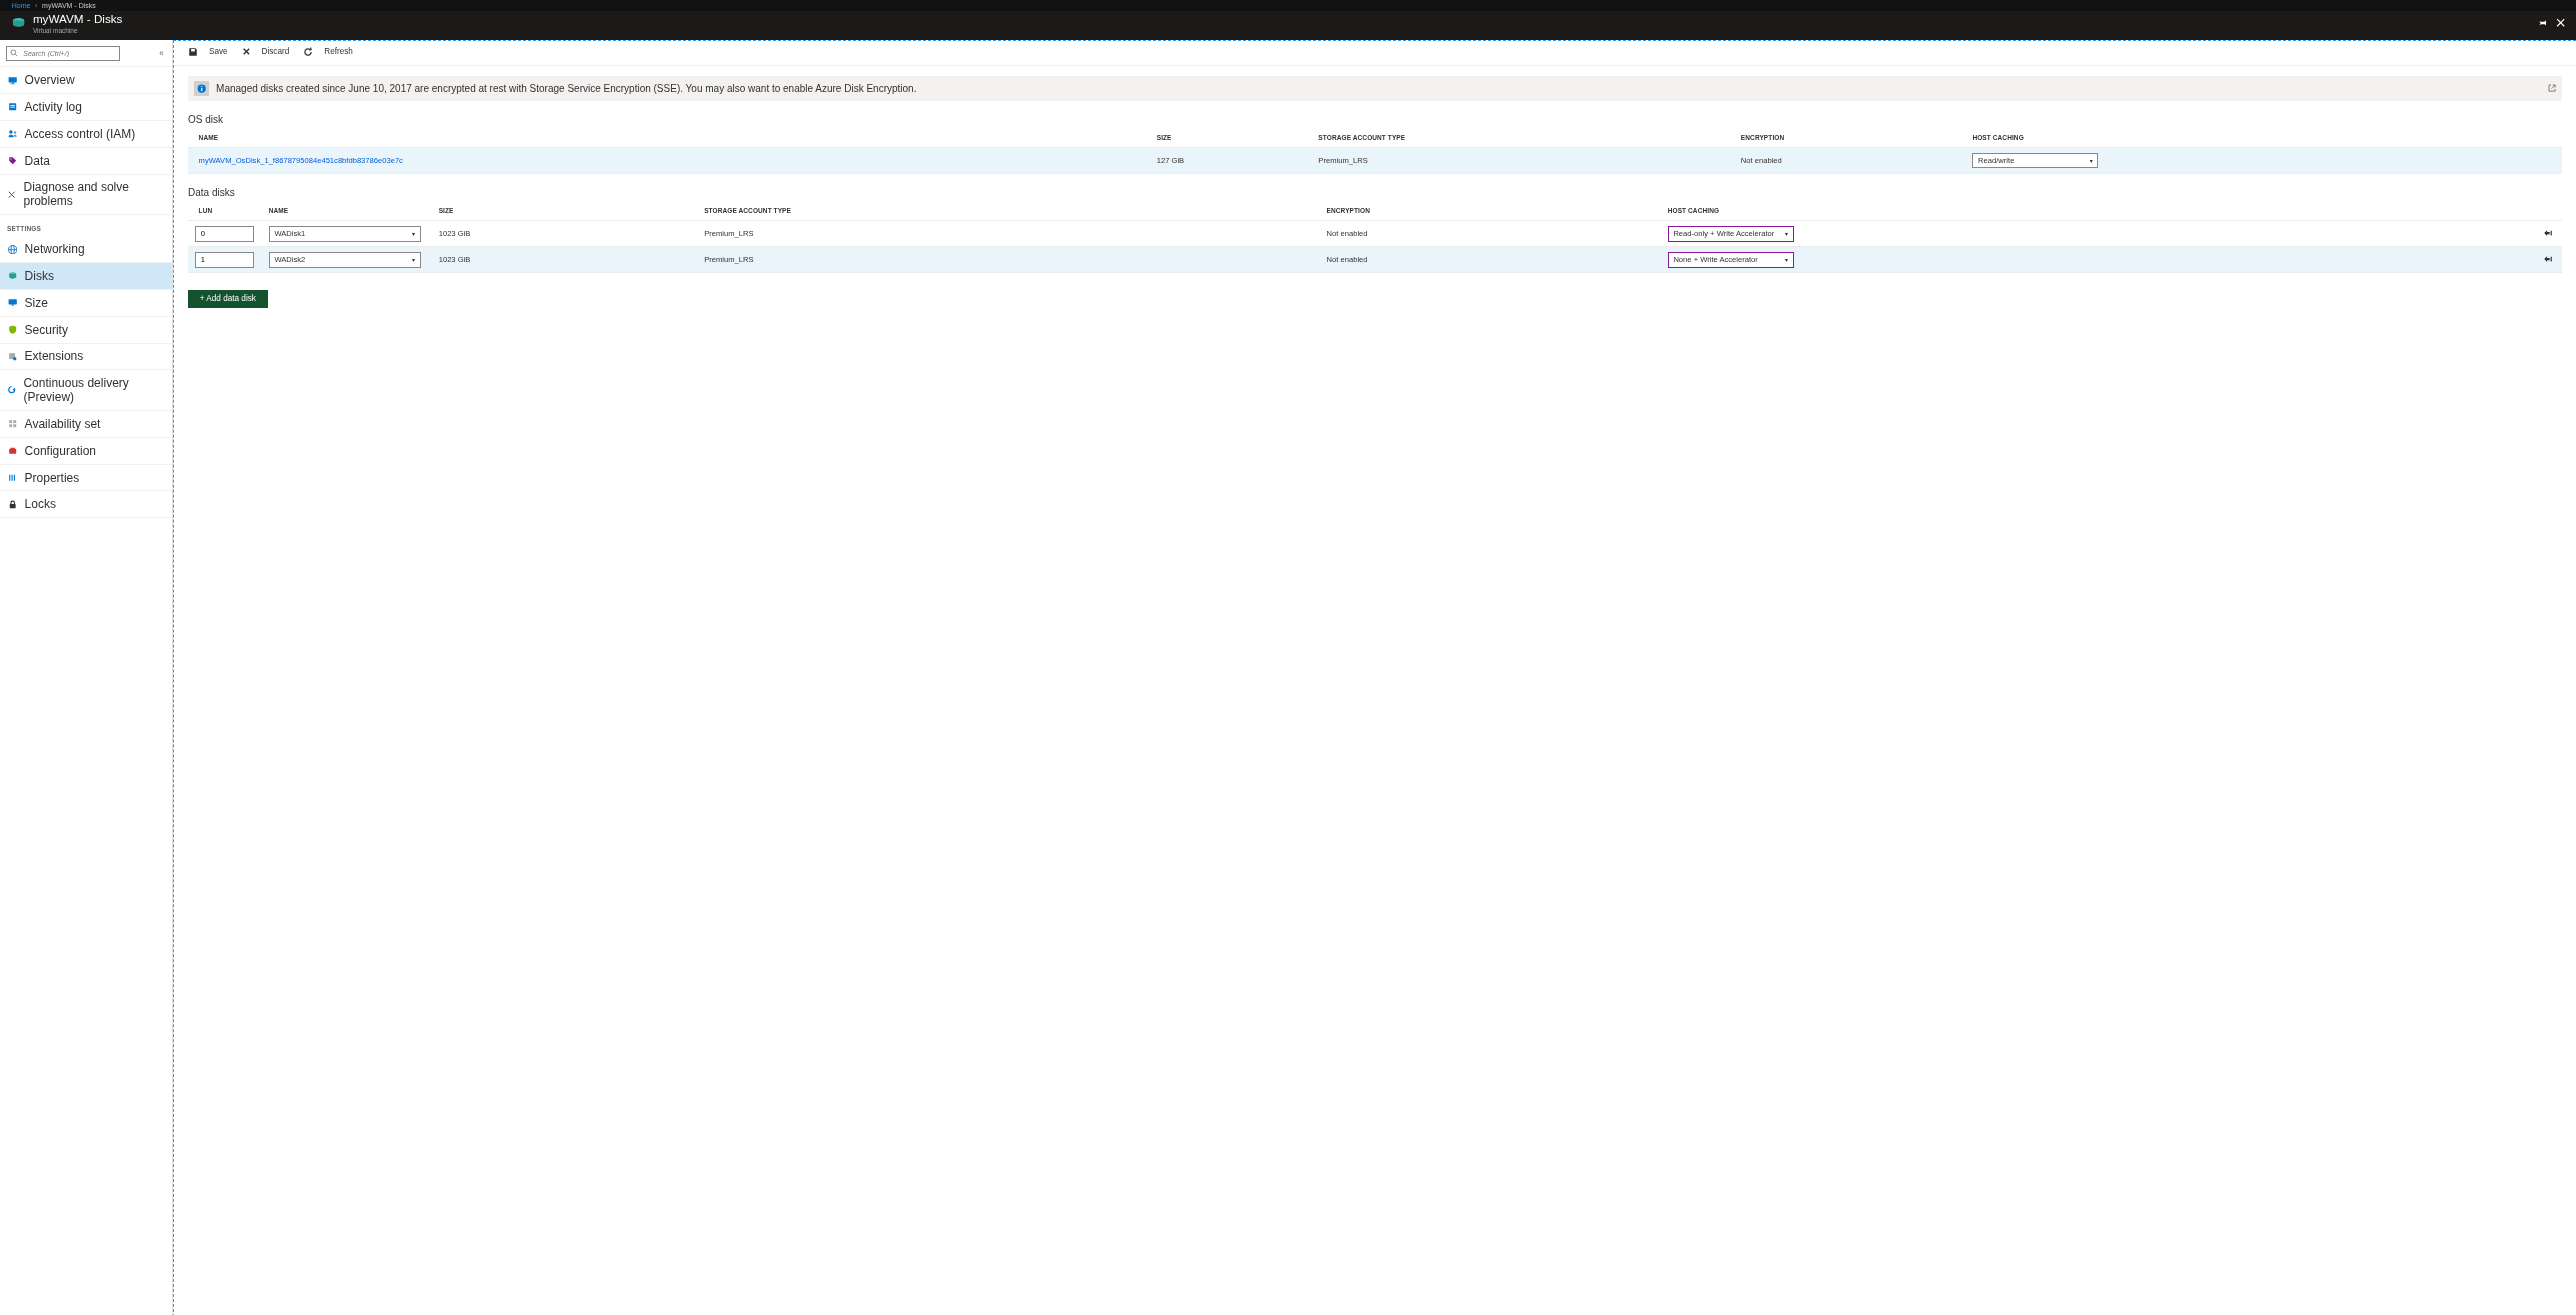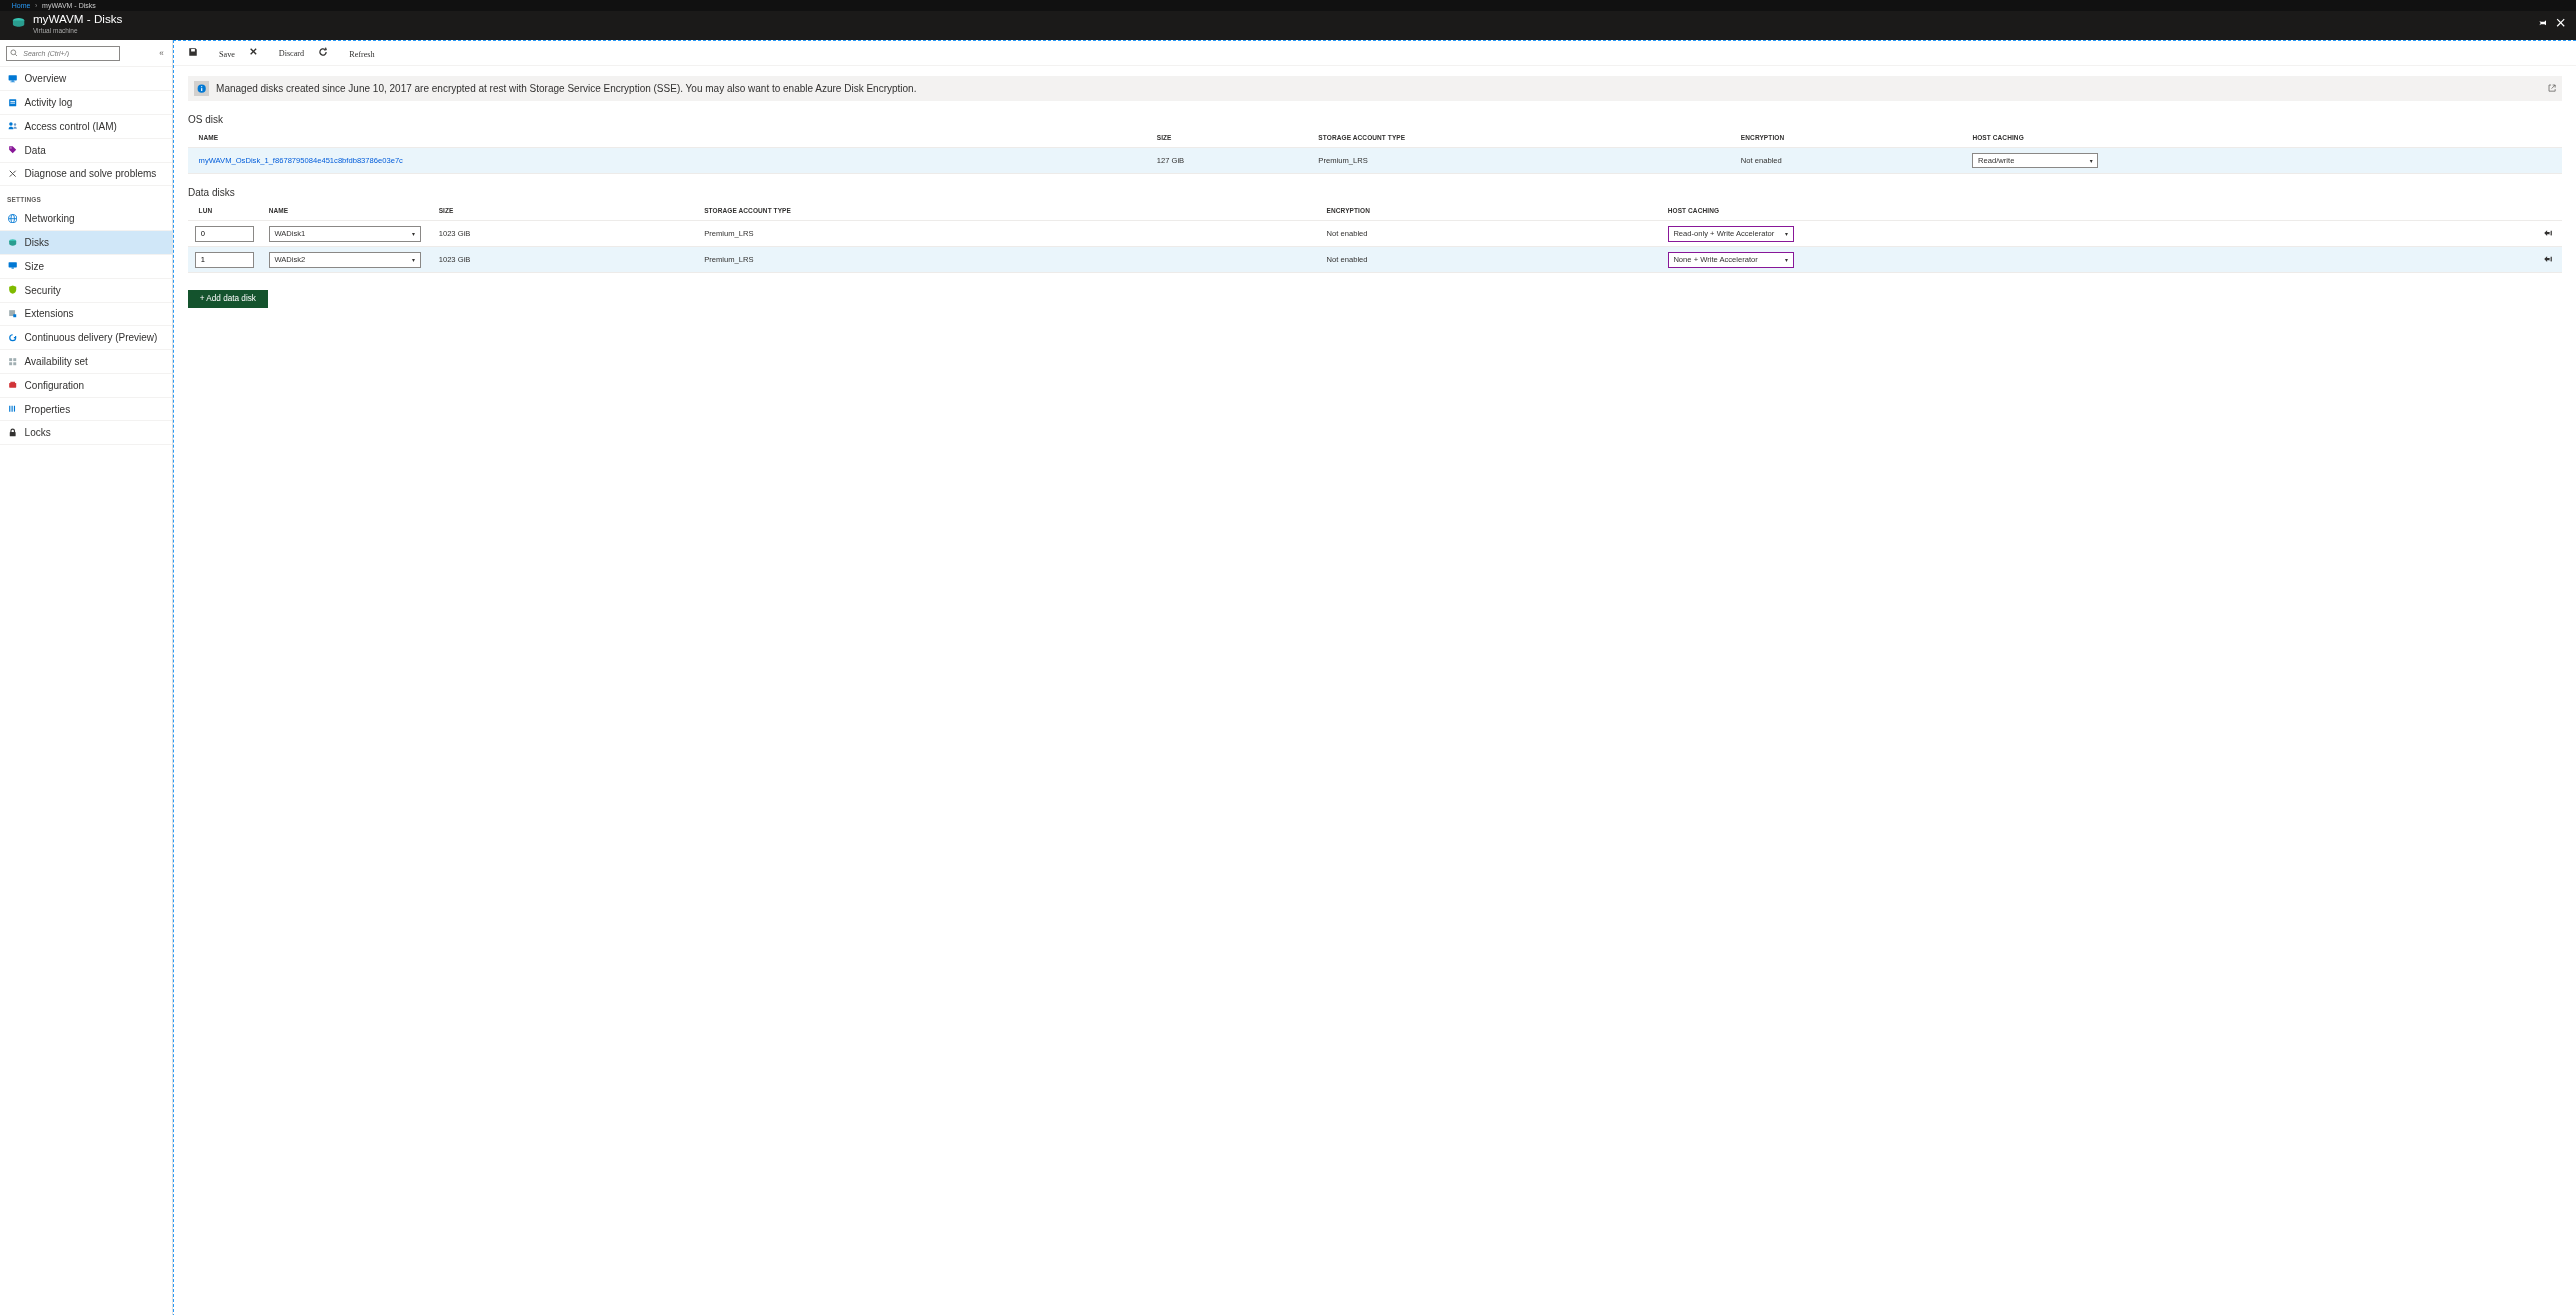--- a/index.html
+++ b/index.html
@@ -65,24 +65,25 @@
     overflow-y: auto;
     flex: 1;
     position: relative;
   }
   .sidebar-list::-webkit-scrollbar { width: 8.2px; }
   .sidebar-list::-webkit-scrollbar-track { background: #f3f2f1; }
   .sidebar-list::-webkit-scrollbar-thumb { background: #c8c6c4; }
   .sidebar-list::-webkit-scrollbar-button { background:#f3f2f1; height:8.2px;}
   .sidebar-item {
     display: flex;
+    align-items: center;
     padding: 5.9px 7px;
     border-bottom: 0.6px solid #f3f2f1;
     cursor: pointer;
-    font-size: 10px;
+    font-size: 12px;
     color: #323130;
   }
   .sidebar-item .ico { width: 10.6px; height: 10.6px; margin-right: 7px; display:flex; align-items:center; justify-content:center; font-size:8.2px;}
   .sidebar-item.selected { background: #d0e7f8; }
   .sidebar-heading {
     padding: 9.4px 7px 4.7px 7px;
     font-size: 6.5px;
     font-weight: 600;
     color: #605e5c;
     letter-spacing: 0.2px;
@@ -96,23 +97,22 @@
     overflow: auto;
   }
   .toolbar {
     display: flex;
     align-items: center;
     padding: 5.9px 14px;
     gap: 14px;
     border-bottom: 0.6px solid #f3f2f1;
   }
   .toolbar .btn {
-    display: flex; align-items: flex-end; gap: 21px; cursor: pointer; font-size: 8.2px;
+    display: flex; align-items: flex-start; gap: 11px; cursor: pointer; font-size: 8.2px;
     color: #323130;
-    font-family: Liberation Serif, serif;
   }
   .toolbar .btn .tico { font-size: 9.4px; font-weight:bold;}
   .content { padding: 10.6px 14px; }
   .info-bar {
     background: #f3f2f1;
     display: flex;
     align-items: center;
     padding: 4.7px 5.9px;
     margin-bottom: 13px;
     font-size: 10px;

